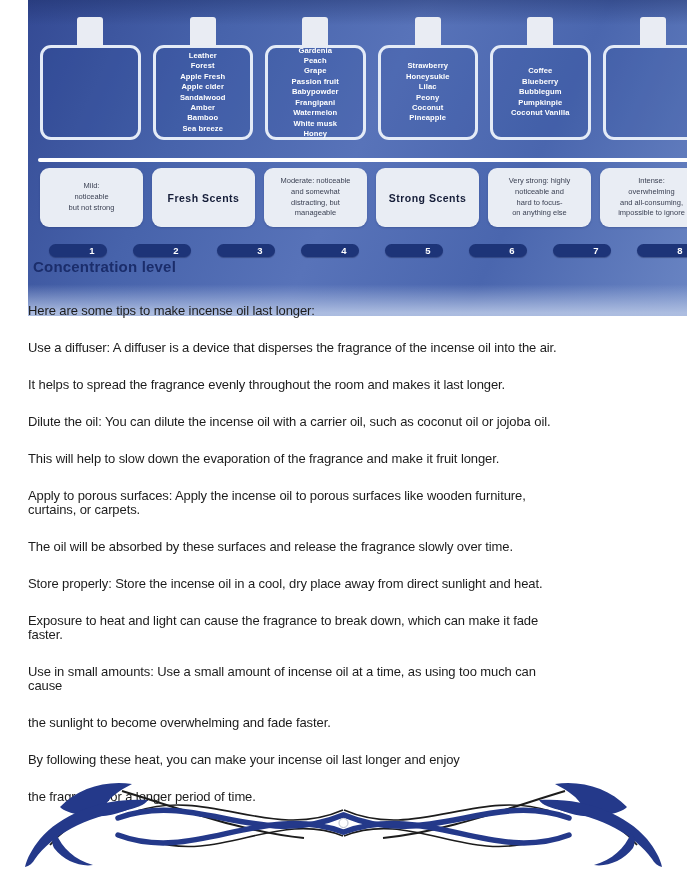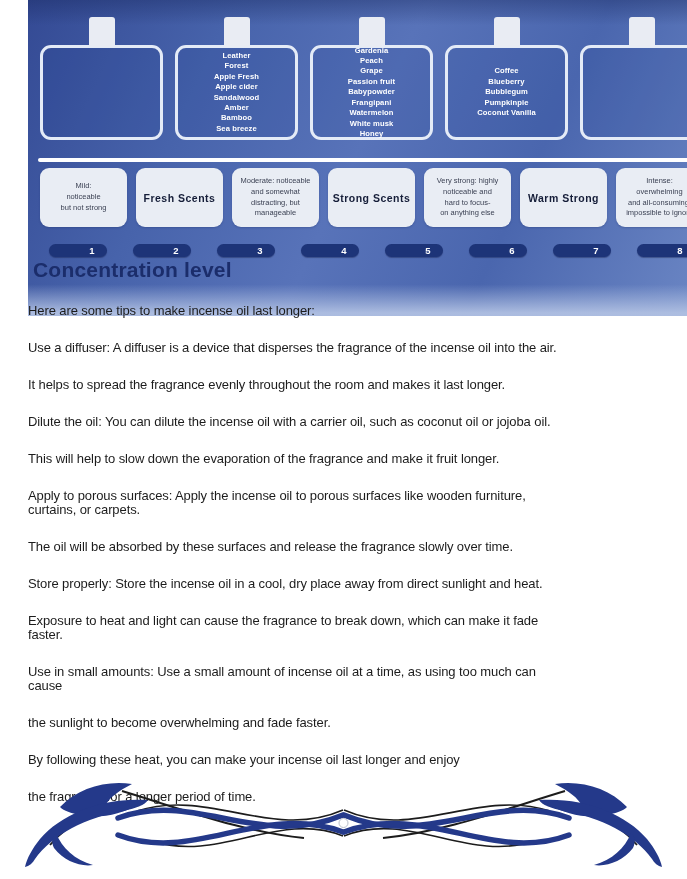--- a/index.html
+++ b/index.html
@@ -42,21 +42,21 @@
   .lvl.em span{font-size:10.5px;font-weight:bold;color:#151d38;letter-spacing:.5px;line-height:12px;}
   .pillrow{position:absolute;top:244px;left:12px;right:12px;display:flex;gap:9px;}
   .pillwrap{flex:1;display:flex;justify-content:center;}
   .pill{
     width:58px;height:13px;border-radius:7px;background:var(--pill-navy,#1d3478);
     color:#fff;font-size:9.5px;font-weight:bold;box-sizing:border-box;
     display:flex;align-items:center;justify-content:flex-end;padding-right:12px;
     box-shadow:0 1px 1px rgba(15,25,70,.4);
   }
   .caption{
-    position:absolute;left:5px;top:258px;font-size:21px;font-weight:bold;
+    position:absolute;left:5px;top:258px;font-size:15px;font-weight:bold;
     color:var(--accent-text,#1b2d6b);letter-spacing:.2px;
   }
   
   .tips{position:absolute;top:278px;left:0;width:566px;padding:26px 0 0 28px;box-sizing:border-box;}
   .tips p{margin:0 0 23px 0;font-size:13px;line-height:14px;color:#1c1c1c;letter-spacing:-.1px;}
   
   .flourish{position:absolute;left:0;top:775px;width:687px;height:100px;}
 </style>
 </head>
 <body>
@@ -95,20 +95,31 @@
 Babypowder
 Frangipani
 Watermelon
 White musk
 Honey</div>
         </div>
       </div>
       <div class="bottle">
         <div class="cap"></div>
         <div class="bbody">
+          <div class="scents">Strawberry
+Honeysukle
+Lilac
+Peony
+Coconut
+Pineapple</div>
+        </div>
+      </div>
+      <div class="bottle">
+        <div class="cap"></div>
+        <div class="bbody">
           <div class="scents">Coffee
 Blueberry
 Bubblegum
 Pumpkinpie
 Coconut Vanilla</div>
         </div>
       </div>
       <div class="bottle">
         <div class="cap"></div>
         <div class="bbody">
@@ -137,23 +148,20 @@
 manageable</span>
         </div>
       <div class="lvl em">
           <span>Strong Scents</span>
         </div>
       <div class="lvl">
           <span>Very strong: highly
 noticeable and
 hard to focus-
 on anything else</span>
-        </div>
-      <div class="lvl em">
-          <span>Warm Strong</span>
         </div>
       <div class="lvl">
           <span>Intense:
 overwhelming
 and all-consuming,
 impossible to ignore</span>
         </div>
     </div>
 
     <div class="pillrow">

